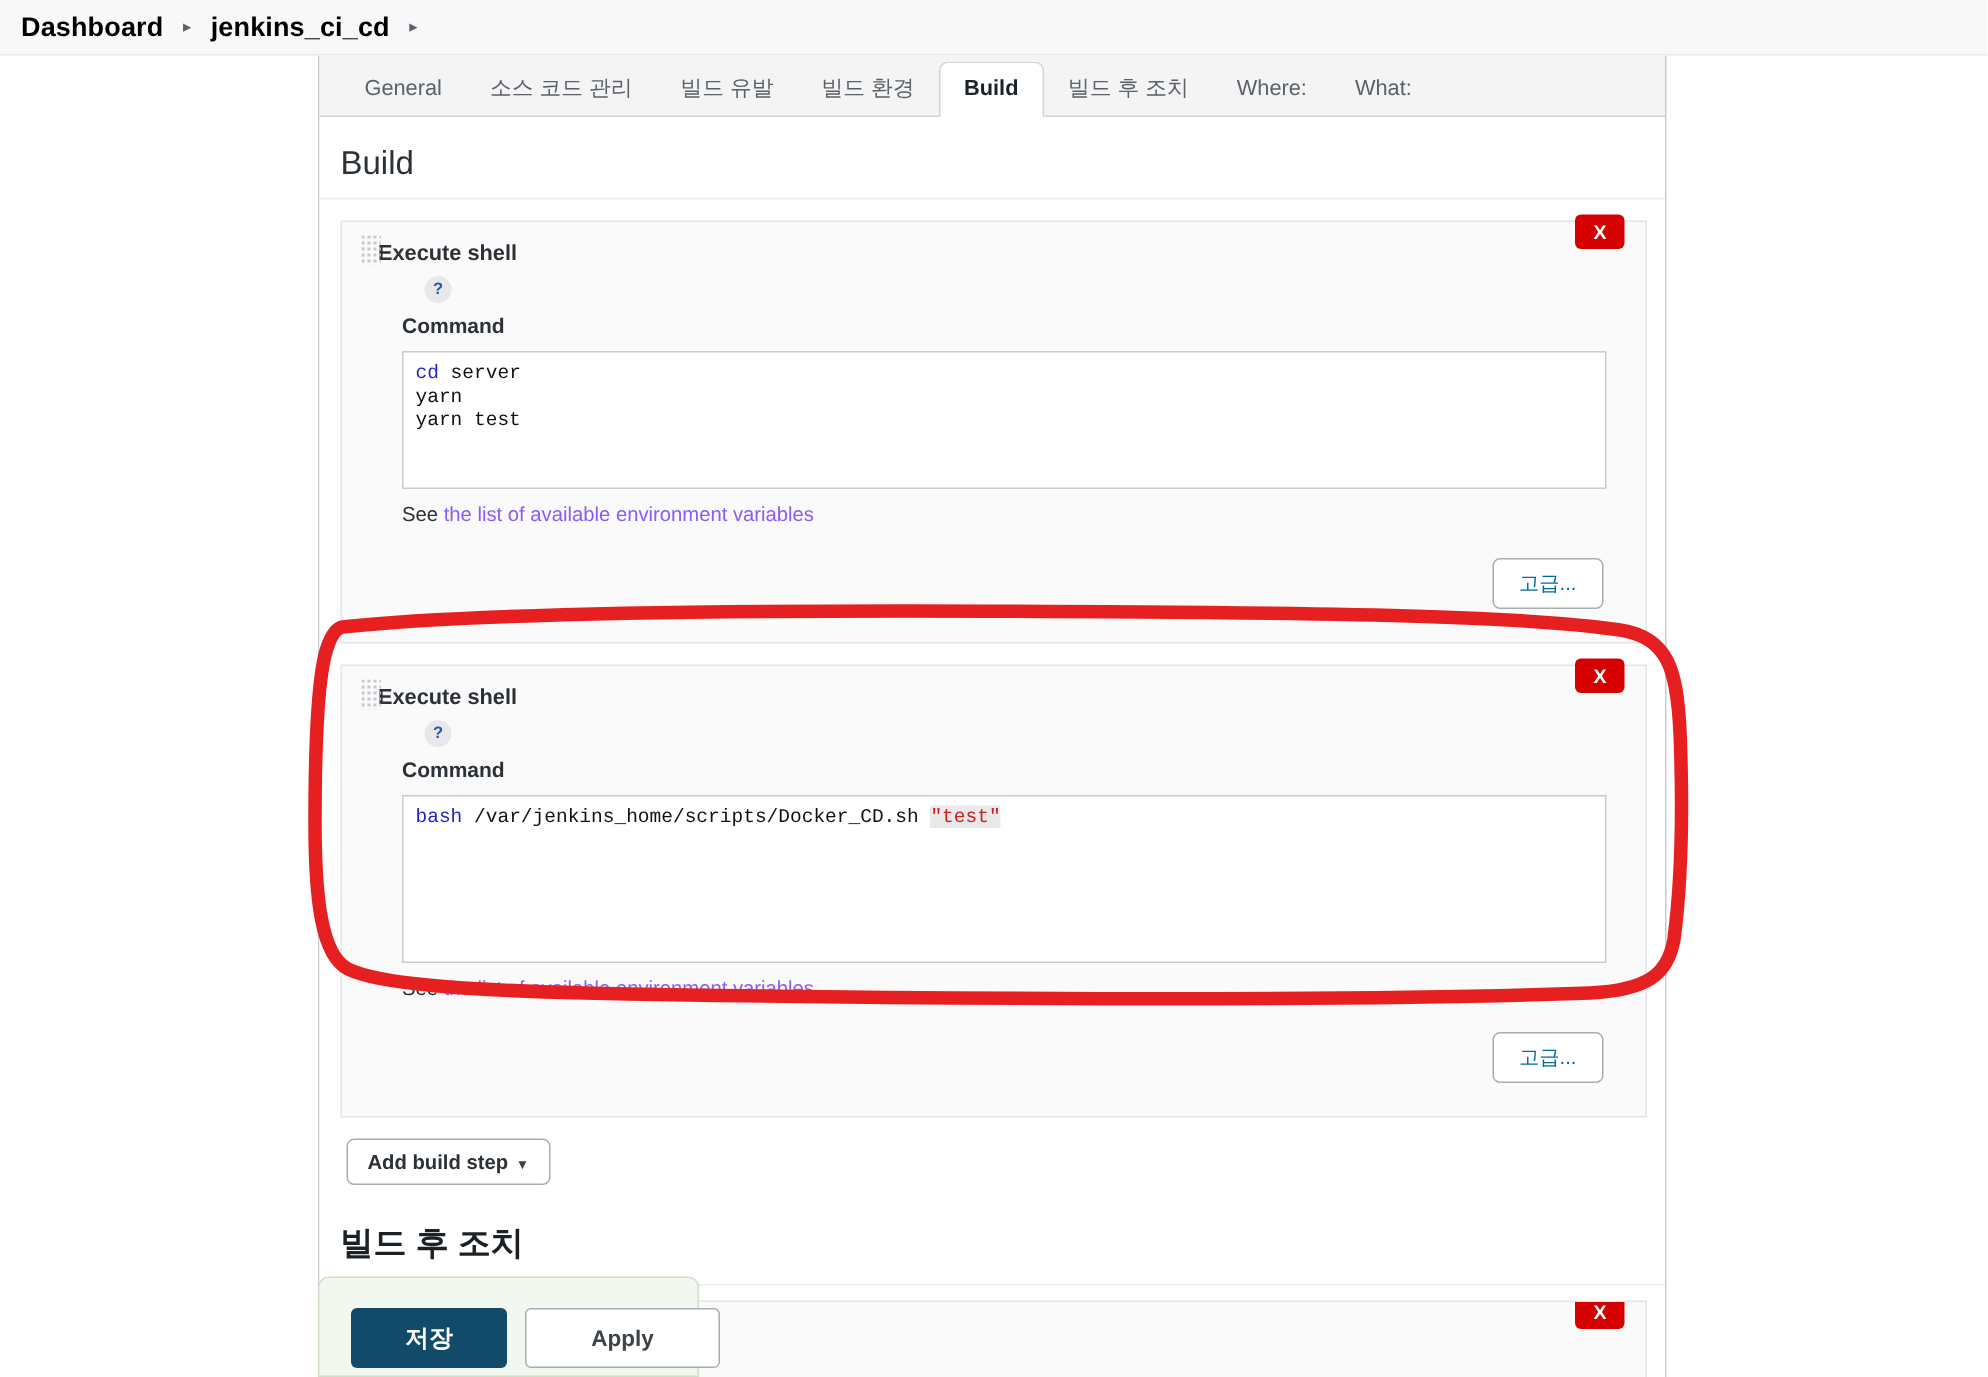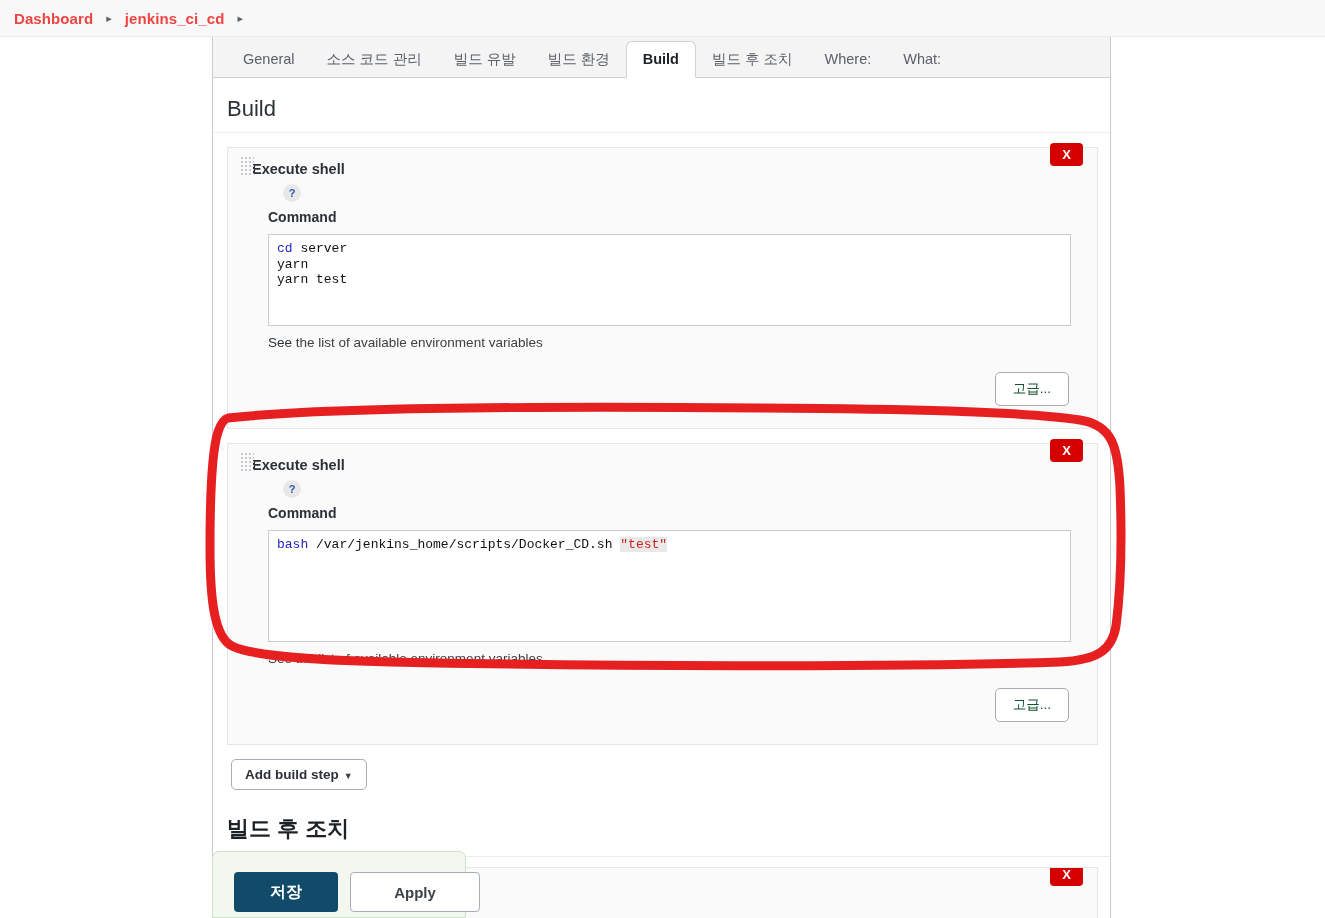--- a/index.html
+++ b/index.html
@@ -14,21 +14,21 @@
 
   
   .breadcrumb-bar{
     position:absolute; left:0; top:0; width:1325px; height:37px;
     background:#f8f8f8;
     border-bottom:1px solid #eaeaea;
     display:flex; align-items:center;
     padding-left:14px;
   }
   .crumb{
-    font-size:15px; font-weight:bold; color:#ef4444;
+    font-size:18px; font-weight:bold; color:#000000;
     letter-spacing:.1px;
     text-align:center;
   }
   .crumb-sep{
     color:#5a6270; font-size:11px; margin:0 13px 0 13px;
     line-height:1;
   }
 
   
   .content-frame{
@@ -128,26 +128,26 @@
     cursor:text;
   }
   .code-area.tall{ height:112px; }
   .tok-kw{ color:#2323c8; }
   .tok-str{ color:#cf2020; background:#e9e9e9; }
 
   .env-line{
     margin:9px 0 0 26px;
     font-size:13.5px; color:#2b3137;
   }
-  .env-line a{ color:#404040; text-decoration:none; }
+  .env-line a{ color:#8b5cf6; text-decoration:none; }
 
   .adv-row{ display:flex; justify-content:flex-end; padding:22px 14px 0 0; }
   .btn-adv{
     background:#fff; border:1px solid #a6adb4; border-radius:5px;
-    padding:7px 17px; font-size:13.5px; color:#14532d;
+    padding:7px 17px; font-size:13.5px; color:#0369a1;
     cursor:pointer;
   }
 
   .btn-x{
     position:absolute; right:14px; top:-5px;
     background:#d50000; color:#fff;
     border:none; border-radius:4px;
     padding:4px 12px;
     font-size:13px; font-weight:bold;
     cursor:pointer;

